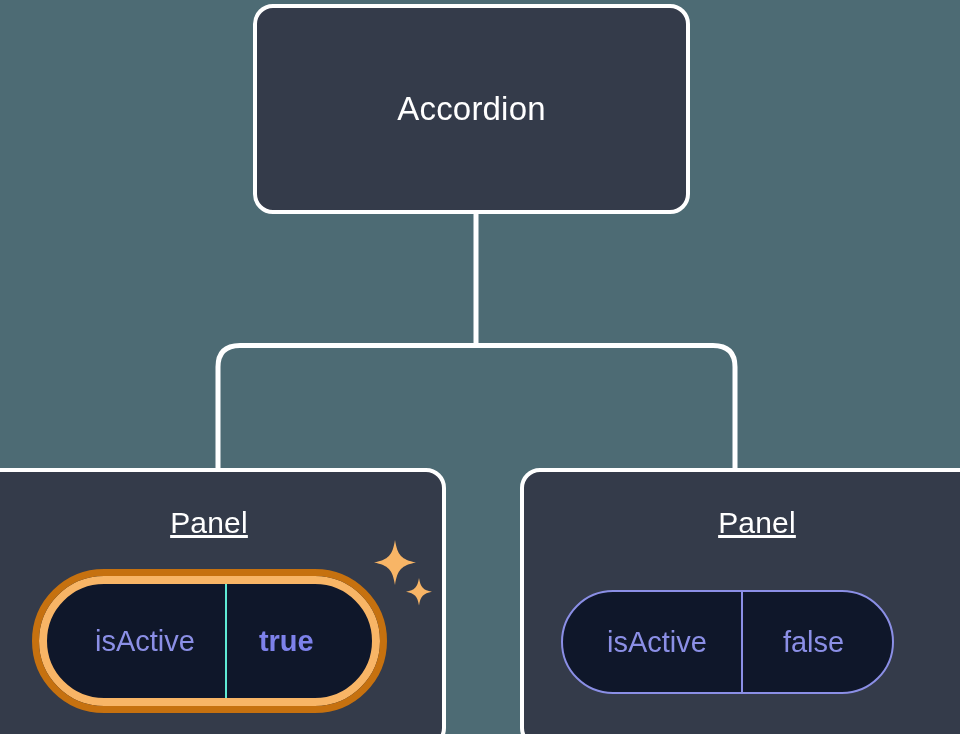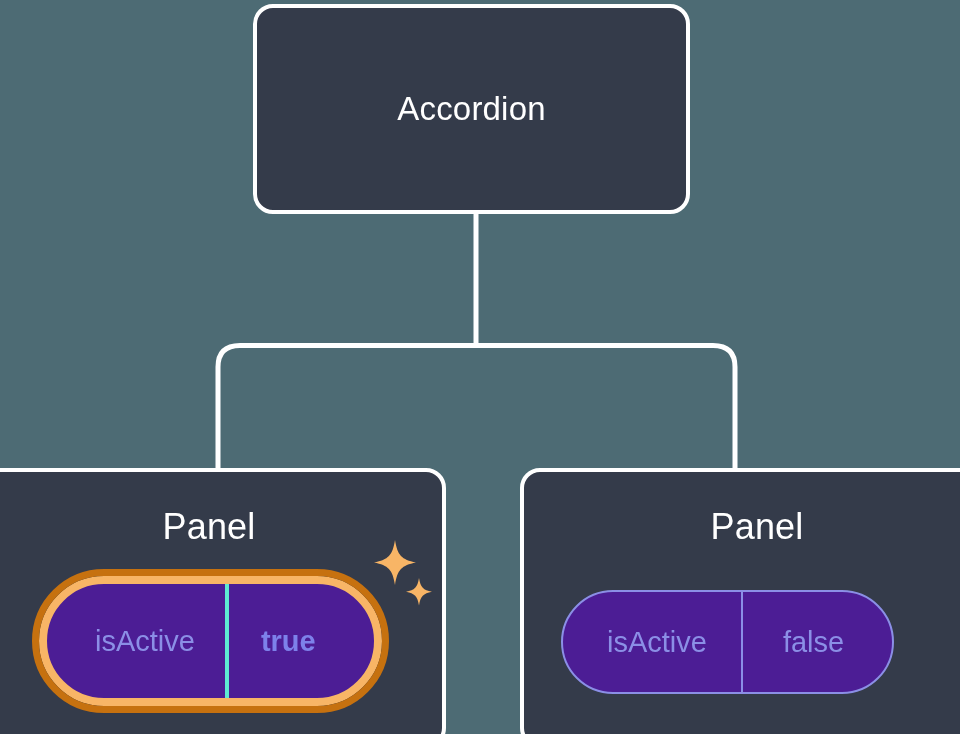--- a/index.html
+++ b/index.html
@@ -72,34 +72,34 @@
   #node-panel-left {
     left: -28px;
     width: 474px;
   }
 
   #node-panel-right {
     left: 520px;
     width: 474px;
   }
 
-  .panel-node .node-title { font-size: 36px; }
+  .panel-node .node-title { font-size: 30px; text-decoration: underline; }
 
   
   .pill-wrap {
     position: absolute;
     display: flex;
     align-items: stretch;
   }
 
   .pill {
     display: flex;
     align-items: stretch;
     border-radius: 999px;
-    background: #4c1d95;
+    background: #0f172a;
     position: relative;
   }
 
   .pill-cell {
     display: flex;
     align-items: center;
     justify-content: center;
     font-size: 29px;
     color: #8b8fe6;
     white-space: nowrap;
@@ -123,21 +123,21 @@
     outline: 7px solid #c6710f;
     outline-offset: 0px;
     height: 130px;
     box-shadow: 0 3px 5px rgba(0,0,0,0.18);
   }
   .pill.highlight .pill-cell.key {
     padding: 0 30px 0 48px;
     color: #8b8fe6;
   }
   .pill.highlight .pill-cell.val {
-    border-left: 4px solid #5eead4;
+    border-left: 2px solid #5eead4;
     padding: 0 58px 0 32px;
     color: #7d81ea;
     font-weight: bold;
   }
 
   
   .sparkles {
     position: absolute;
     pointer-events: none;
   }

